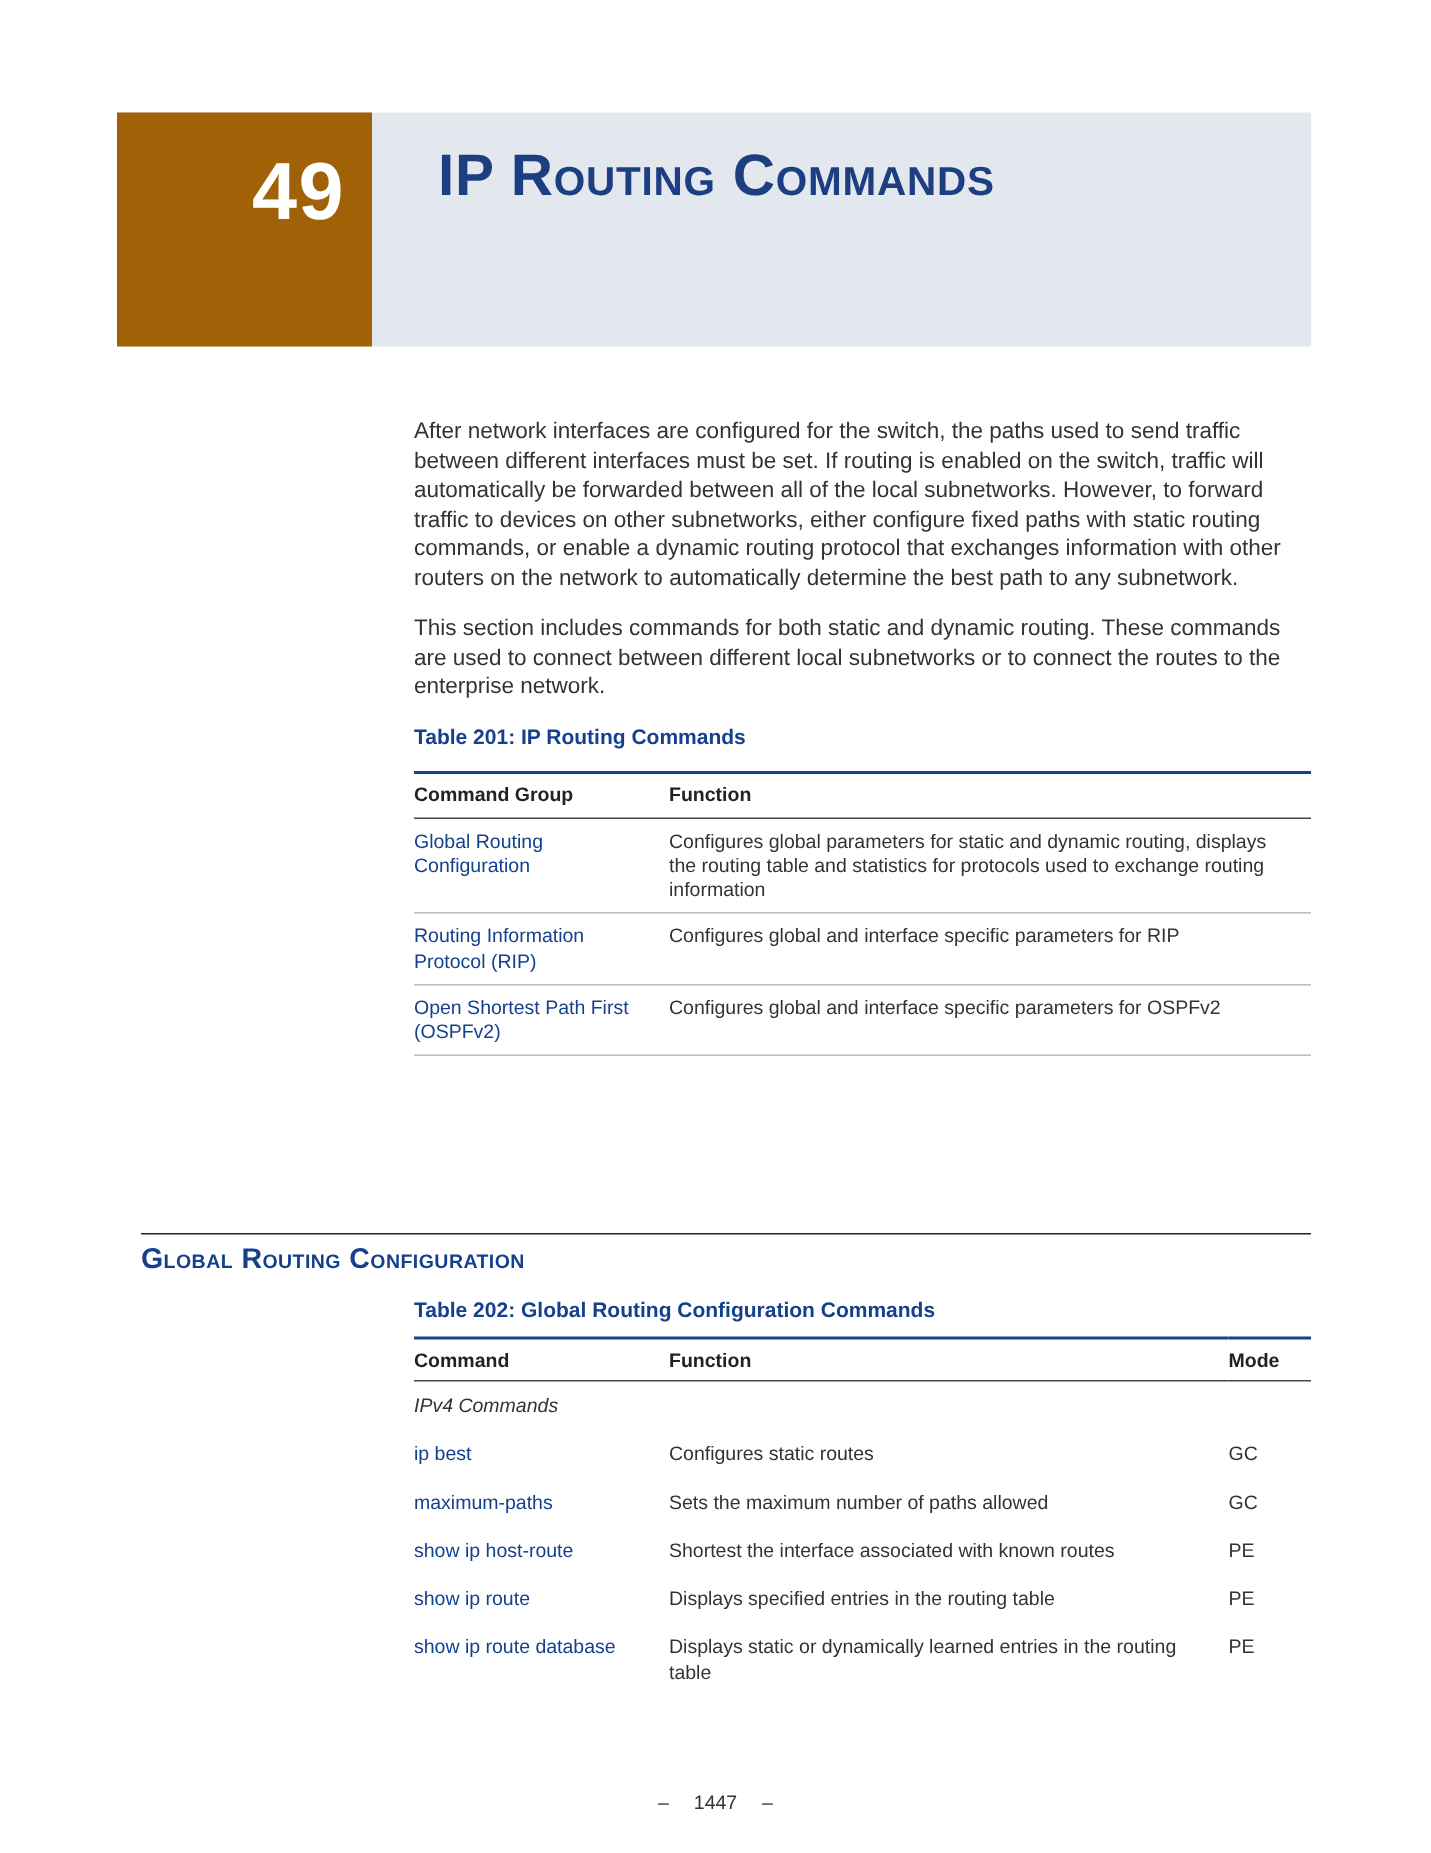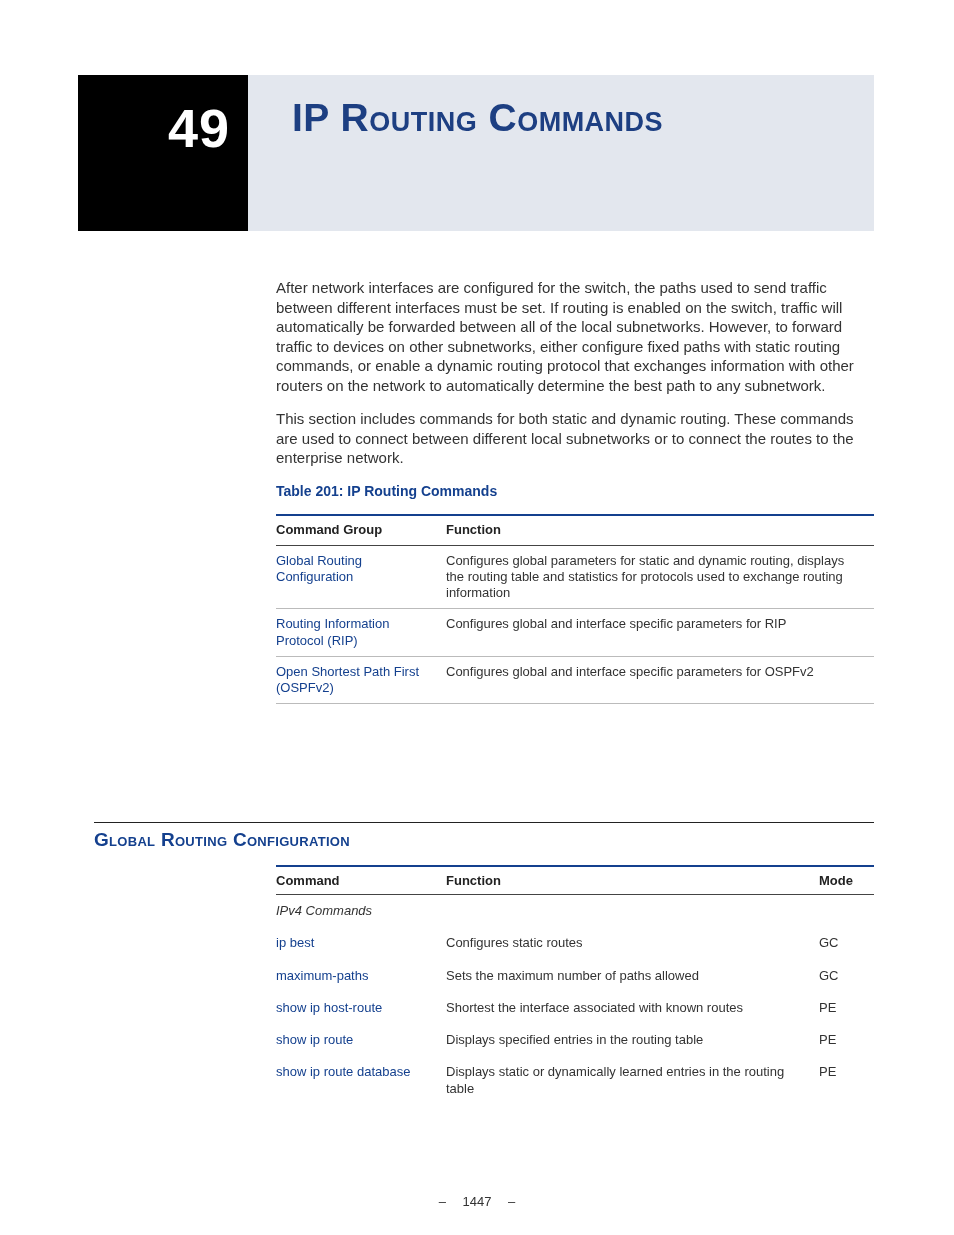--- a/index.html
+++ b/index.html
@@ -17,21 +17,21 @@
     width: 796px;
     height: 156px;
     background: #e3e7ee;
   }
   .chapter-block {
     position: absolute;
     top: 75px;
     left: 78px;
     width: 170px;
     height: 156px;
-    background: #000000;
+    background: #a16207;
     color: #fff;
     text-align: right;
     padding-right: 18px;
     box-sizing: border-box;
   }
   .chapter-num {
     font-size: 54px;
     font-weight: bold;
     margin-top: 22px;
     letter-spacing: 1px;
@@ -173,20 +173,21 @@
         </tr>
       </tbody>
     </table>
   </div>
 
   <div class="section-wrap">
     <hr class="section-rule">
     <div class="section-heading">Global Routing Configuration</div>
 
     <div class="table2-wrap">
+      <p class="table-caption">Table 202: Global Routing Configuration Commands</p>
       <table class="ctable2">
         <colgroup>
             <col style="width:170px">
             <col>
             <col style="width:55px">
           </colgroup>
         <thead>
           <tr>
             <th>Command</th>
             <th>Function</th>

